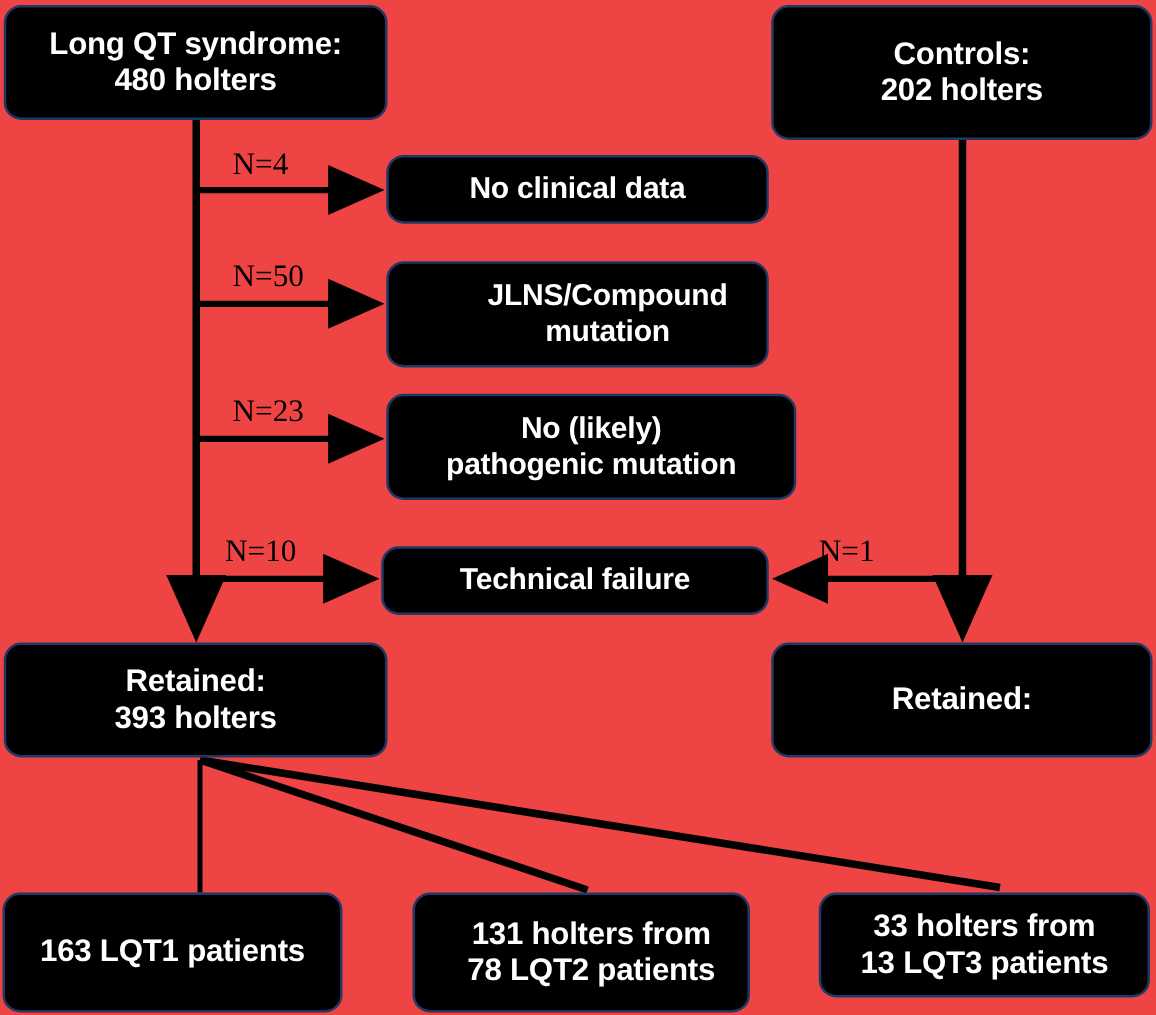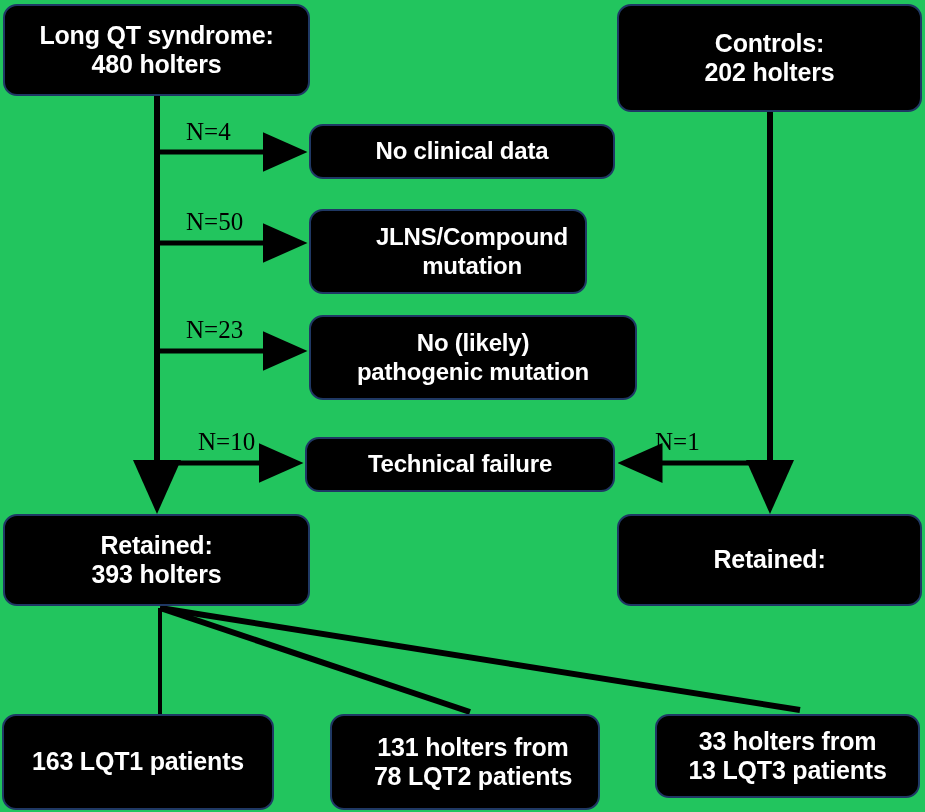--- a/index.html
+++ b/index.html
@@ -4,21 +4,21 @@
 <style>
   html, body {
     margin: 0;
     padding: 0;
     background: #ffffff;
   }
   #flowchart {
     position: relative;
     width: 925px;
     height: 812px;
-    background: #22c55e;
+    background: #ef4444;
     font-family: "Liberation Sans", sans-serif;
     overflow: hidden;
   }
   .node {
     position: absolute;
     background: #000000;
     border: 2px solid #1F3864;
     border-radius: 14px;
     color: #ffffff;
     font-weight: bold;
@@ -31,21 +31,21 @@
     letter-spacing: -0.2px;
   }
   .node span { display: block; width: 100%; }
 
   
   #node-lqt      { left: 3px;   top: 4px;   width: 307px; height: 92px;  font-size: 25px; }
   #node-controls { left: 617px; top: 4px;   width: 305px; height: 108px;  font-size: 25px; }
 
   
   #node-no-clinical-data { left: 309px; top: 124px; width: 306px; height: 55px; font-size: 24px; }
-  #node-jlns             { left: 309px; top: 209px; width: 278px; height: 85px; font-size: 24px; padding-left: 48px; }
+  #node-jlns             { left: 309px; top: 209px; width: 306px; height: 85px; font-size: 24px; padding-left: 48px; }
   #node-nonpathogenic    { left: 309px; top: 315px; width: 328px; height: 85px; font-size: 24px; text-align: center; }
   #node-technical        { left: 305px; top: 437px; width: 310px; height: 55px; font-size: 24px; }
 
   
   #node-retained-lqt     { left: 3px;   top: 514px; width: 307px; height: 92px; font-size: 25px; }
   #node-retained-control { left: 617px; top: 514px; width: 305px; height: 92px; font-size: 25px; }
 
   
   #node-lqt1 { left: 2px;   top: 714px; width: 272px; height: 96px; font-size: 25px; }
   #node-lqt2 { left: 330px; top: 714px; width: 270px; height: 96px; font-size: 25px; padding-left: 16px; }
@@ -62,21 +62,21 @@
     position: absolute;
     font-family: Liberation Serif, serif;
     font-size: 25px;
     font-weight: normal;
     color: #000000;
     white-space: nowrap;
   }
   #label-n4  { left: 186px; top: 118px; }
   #label-n50 { left: 186px; top: 208px; }
   #label-n23 { left: 186px; top: 316px; }
-  #label-n10 { left: 198px; top: 428px; }
+  #label-n10 { left: 180px; top: 428px; }
   #label-n1  { left: 655px; top: 428px; }
 </style>
 </head>
 <body>
 
 <div id="flowchart">
 
   <svg id="edges" viewBox="0 0 925 812" width="925" height="812" xmlns="http://www.w3.org/2000/svg">
     <defs>
       <marker id="arrow-r" markerWidth="9" markerHeight="9" refX="7.5" refY="4" orient="auto" markerUnits="strokeWidth">

